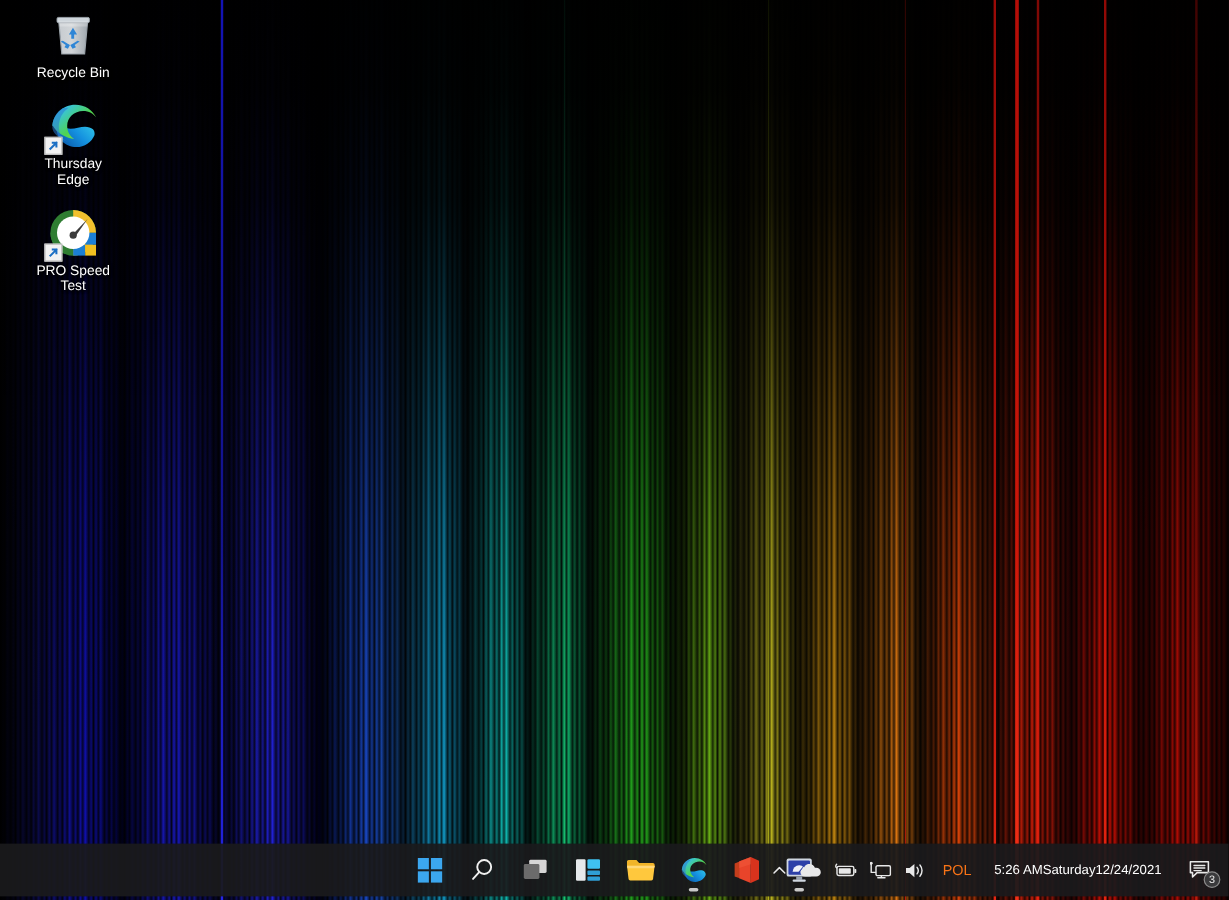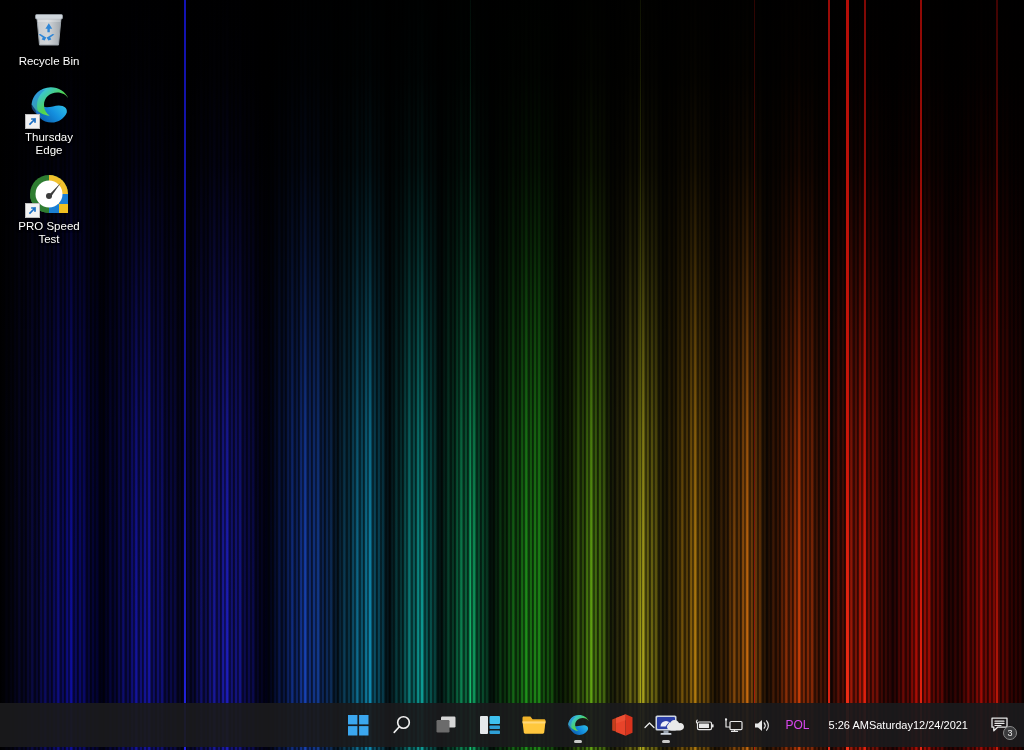--- a/index.html
+++ b/index.html
@@ -90,21 +90,21 @@
       rgba(0,0,0,0.90) 13px);
     mix-blend-mode:multiply;
   }
   
   .streak {
     position:absolute; top:0; bottom:0; width:2px;
   }
 
   
   #desktop-icons {
-    position:absolute; left:4px; top:0;
+    position:absolute; left:16px; top:0;
     width:90px;
     padding-top:6px;
     z-index:5;
   }
   .desk-icon {
     width:76px; margin:0 auto 14px auto;
     display:flex; flex-direction:column; align-items:center;
     cursor:default;
   }
   .desk-icon-glyph {
@@ -160,21 +160,21 @@
     padding-right:4px;
   }
   .tray-btn {
     height:40px;
     display:flex; align-items:center; justify-content:center;
     padding:0 5px;
     border-radius:4px;
     cursor:default;
   }
   #tray-lang {
-    font-size:12px; color:#d946ef;
+    font-size:12px; color:#f97316;
     padding:0 9px;
   }
   #tray-clock {
     display:flex; flex-direction:row;
     align-items:center; justify-content:center;
     color:#ffffff; font-size:11px; line-height:13px;
     padding:0 10px; height:40px;
     border-radius:4px;
     cursor:default;
   }

